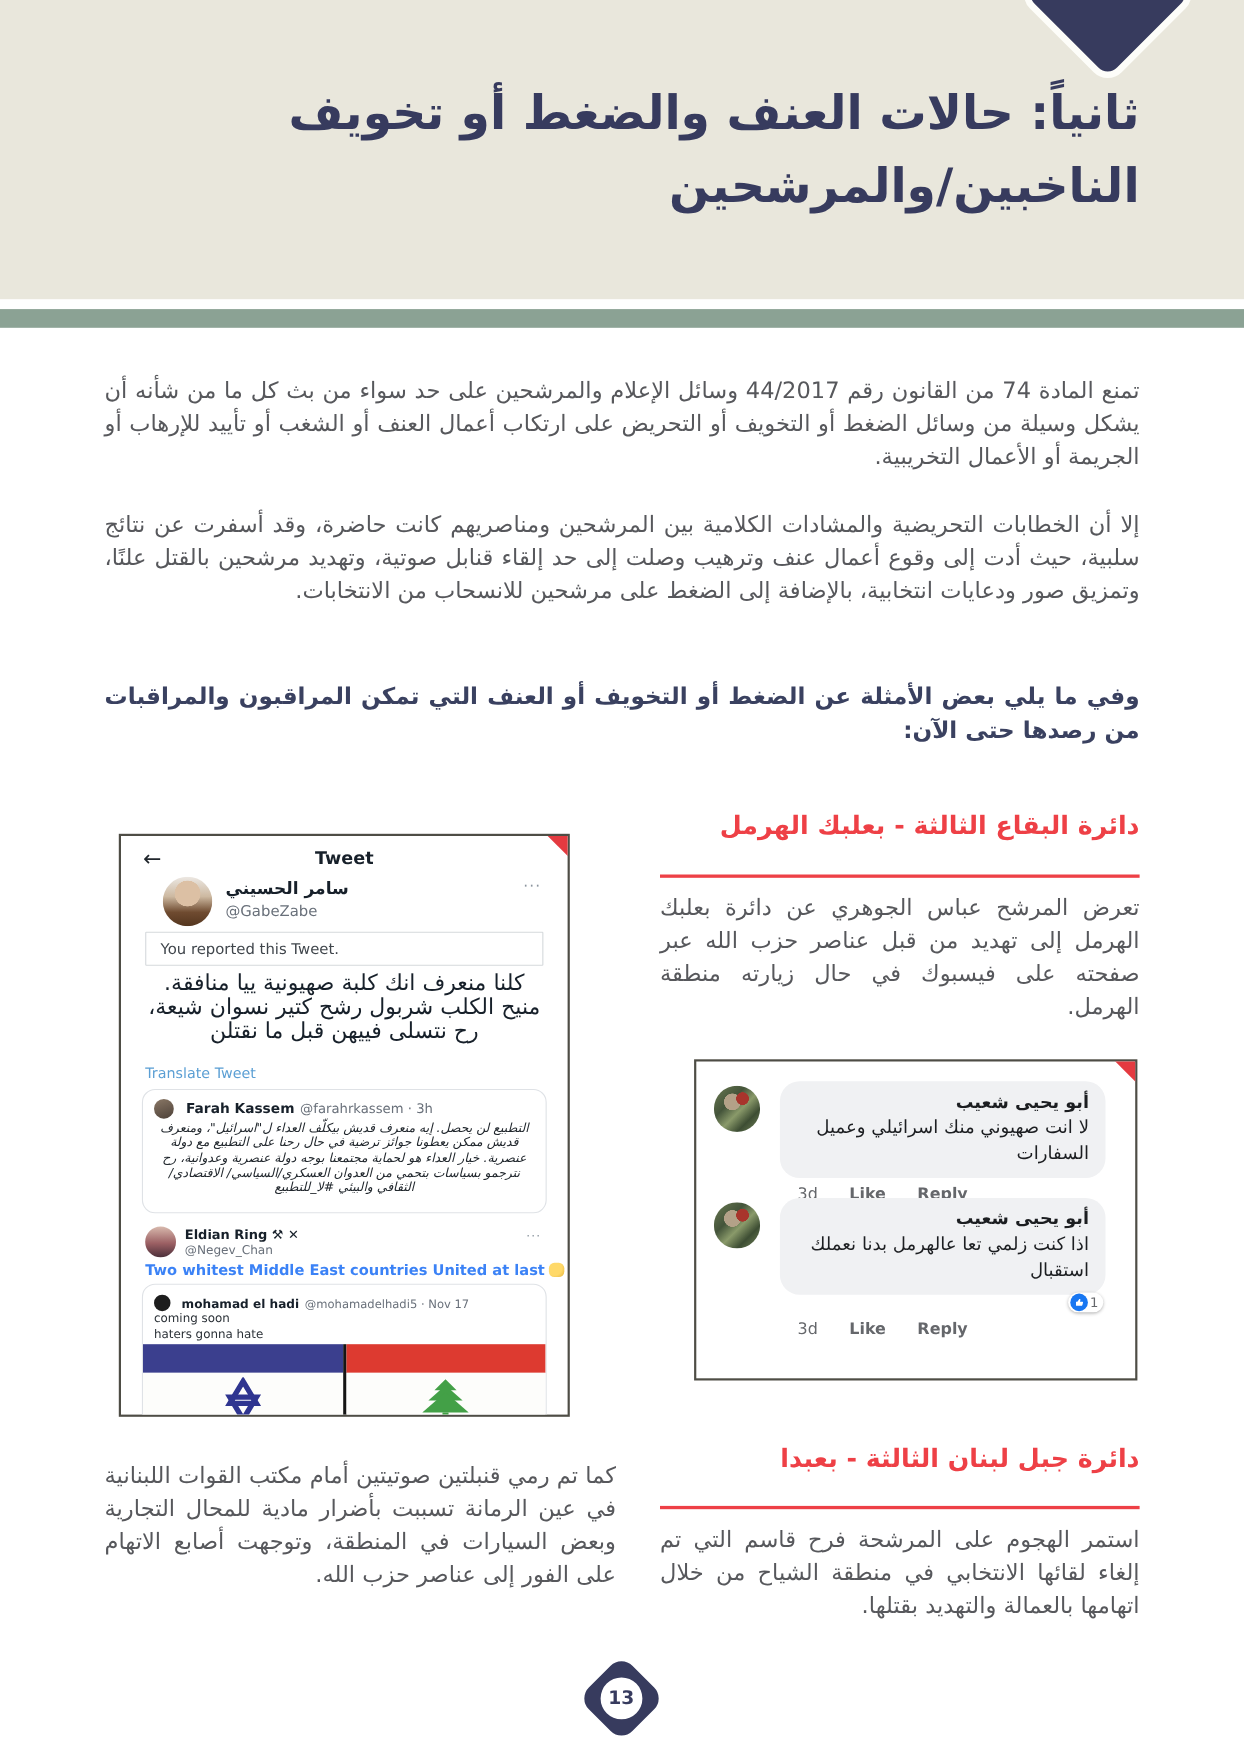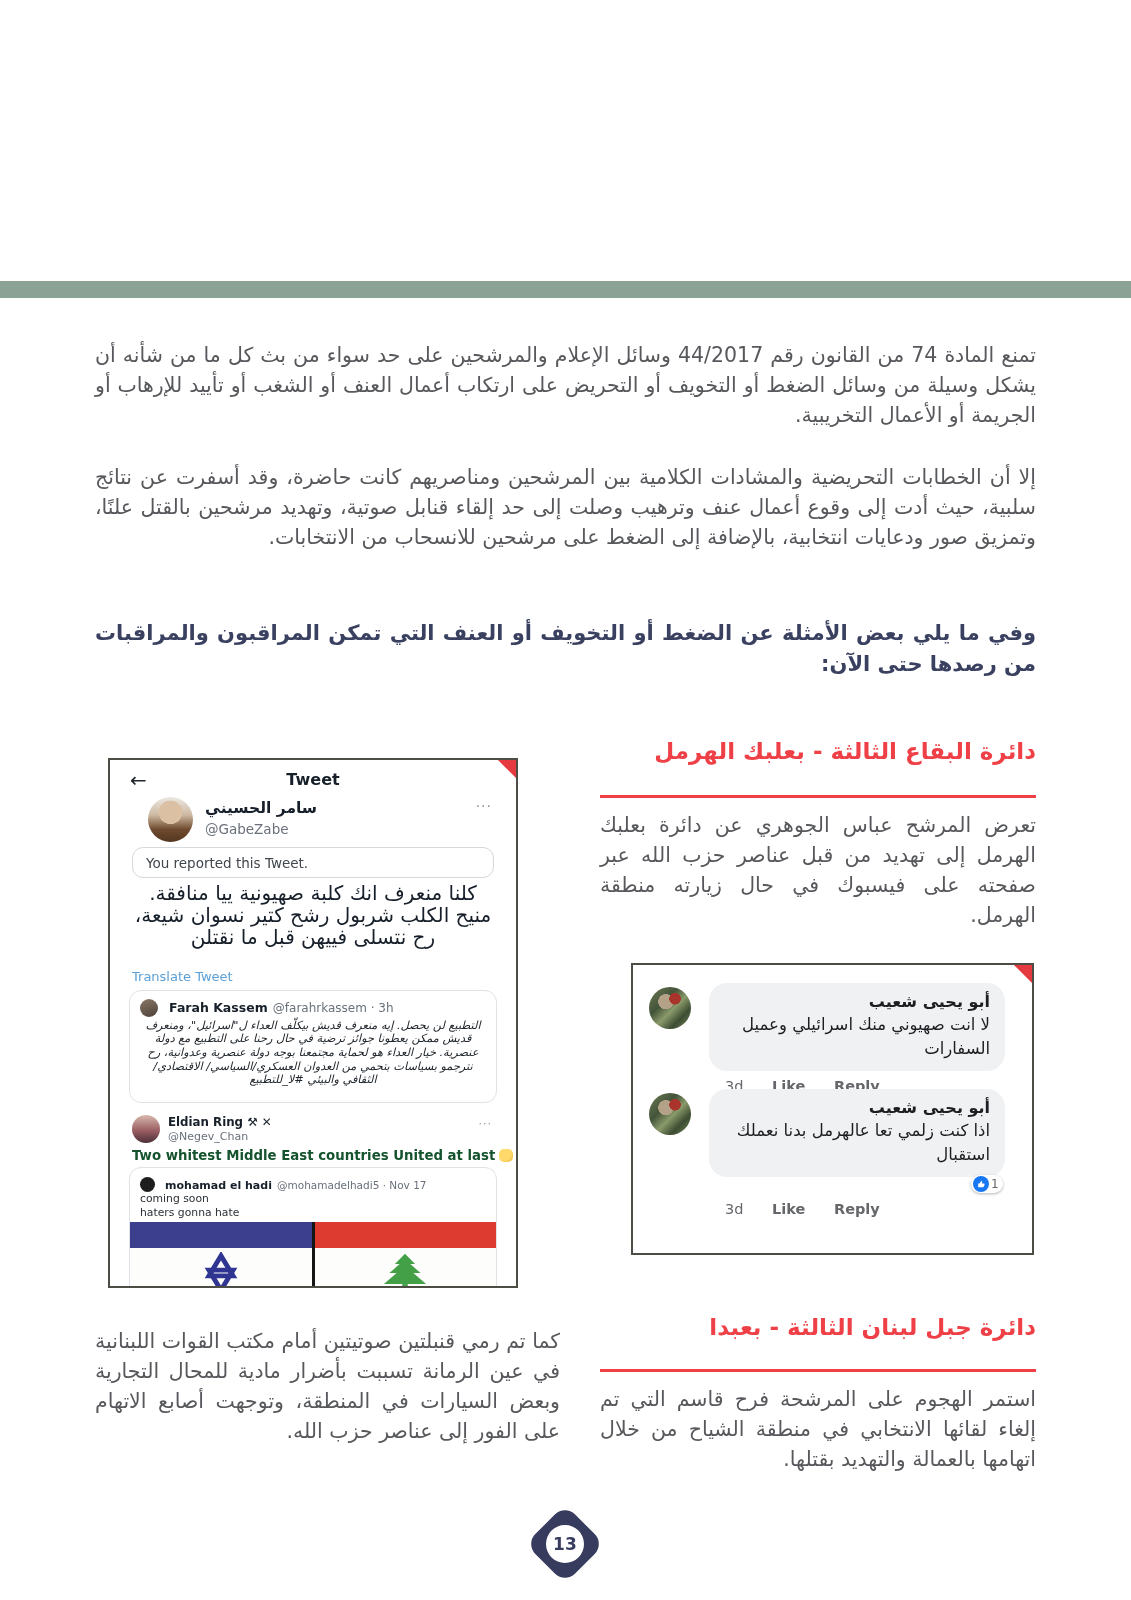--- a/index.html
+++ b/index.html
@@ -39,38 +39,38 @@
   .tw-box { left:108px; top:758px; width:410px; height:530px; }
   .tw-nav-arrow { position:absolute; top:8px; left:20px; font-size:20px; color:#20262c; }
   .tw-nav-title { position:absolute; top:10px; left:0; right:0; text-align:center; font-weight:bold; font-size:16px; color:#17202a; }
   .tw-avatar { position:absolute; top:37px; left:38px; width:45px; height:45px; border-radius:50%;
     background: radial-gradient(circle at 50% 34%, #dcc0a4 0 31%, rgba(0,0,0,0) 32%),
                linear-gradient(180deg,#ece8e3 0%, #cdb9a1 40%, #6f4b30 72%, #54361f 100%); }
   .tw-name { position:absolute; top:39px; left:95px; direction:rtl; font-weight:bold; font-size:15.5px; color:#17202a; }
   .tw-handle { position:absolute; top:61px; left:95px; font-size:13.5px; color:#69707a; }
   .tw-more { position:absolute; top:38px; right:24px; font-size:14px; color:#8b949e; letter-spacing:1px; }
   .tw-notice { position:absolute; top:87px; left:22px; right:22px; height:31px; border:1.5px solid #d5d9dc;
-    border-radius:11px; font-size:13.5px; color:#40464c; display:flex; align-items:center; padding:0 13px; }
+    border-radius:1px; font-size:13.5px; color:#40464c; display:flex; align-items:center; padding:0 13px; }
   .tw-text { position:absolute; top:122px; left:22px; right:22px; direction:rtl; text-align:center;
     font-size:20px; line-height:22px; color:#17202a; }
   .tw-translate { position:absolute; top:209px; left:22px; font-size:13px; color:#5b9fd4; }
   .tw-quote1 { position:absolute; top:230px; left:19px; right:19px; height:113px;
     border:1.5px solid #dfe2e6; border-radius:12px; padding:6px 10px; }
   .q1-avatar { display:inline-block; vertical-align:middle; width:18px; height:18px; border-radius:50%;
     background:linear-gradient(160deg,#8a7866 0%, #4c4038 100%); margin-right:6px; }
   .q1-name { font-weight:bold; font-size:12.5px; color:#17202a; }
   .q1-meta { font-size:12px; color:#69707a; }
   .q1-text { margin-top:2px; direction:rtl; text-align:center; font-size:11.3px; line-height:13.7px; color:#21272d;font-style:italic; }
   .tw-row2 { position:absolute; top:355px; left:22px; right:22px; height:30px; }
   .t2-avatar { position:absolute; top:0; left:0; width:28px; height:28px; border-radius:50%;
     background:linear-gradient(180deg,#d8b9ad 0%, #9b5f63 55%, #4b2f3a 100%); }
   .t2-name { position:absolute; top:0; left:36px; font-weight:bold; font-size:11.8px; color:#17202a; }
   .t2-handle { position:absolute; top:15px; left:36px; font-size:11px; color:#69707a; }
   .t2-more { position:absolute; top:2px; right:2px; font-size:11px; color:#8b949e; letter-spacing:1px; }
-  .tw-text2 { position:absolute; top:388px; left:22px; font-weight:bold; font-size:13.3px; color:#14532d; }
+  .tw-text2 { position:absolute; top:388px; left:22px; font-weight:bold; font-size:13.3px; color:#3b82f6; }
   .emoji-dot { display:inline-block; width:14px; height:13px; border-radius:5px; margin-left:4px; vertical-align:-2px;
     background:radial-gradient(circle at 35% 35%, #ffd969 0 55%, #e3b23c 100%); }
   .tw-quote2 { position:absolute; top:407px; left:19px; right:19px; height:135px;
     border:1.5px solid #dfe2e6; border-radius:12px; overflow:hidden; }
   .q2-head { position:absolute; top:6px; left:10px; right:10px; white-space:nowrap; }
   .q2-avatar { display:inline-block; vertical-align:middle; width:15px; height:15px; border-radius:50%; background:#1d1d1d; margin-right:5px; }
   .q2-name { font-weight:bold; font-size:11px; color:#17202a; }
   .q2-meta { font-size:10.5px; color:#69707a; }
   .q2-line { position:absolute; left:10px; font-size:10.8px; color:#2b3137; }
   .q2-l1 { top:24px; } .q2-l2 { top:38px; }
@@ -107,20 +107,27 @@
     background:#373b5e; transform:rotate(45deg); border-radius:14px; }
   .page-badge-circle { position:absolute; top:9px; left:9px; width:38px; height:38px; background:#ffffff;
     border-radius:50%; display:flex; align-items:center; justify-content:center; }
   .page-badge-num { transform:rotate(-45deg); font-weight:bold; font-size:17px; color:#373b5e; }
 </style>
 </head>
 <body>
 
 <div class="page">
 
+  <div class="header">
+    <div class="header-diamond"></div>
+    <div class="page-title">
+      <div>ثانياً: حالات العنف والضغط أو تخويف</div>
+      <div>الناخبين/والمرشحين</div>
+    </div>
+  </div>
   <div class="sage-bar"></div>
 
   <p class="body-par p1">تمنع المادة 74 من القانون رقم 44/2017 وسائل الإعلام والمرشحين على حد سواء من بث كل ما من شأنه أن يشكل وسيلة من وسائل الضغط أو التخويف أو التحريض على ارتكاب أعمال العنف أو الشغب أو تأييد للإرهاب أو الجريمة أو الأعمال التخريبية.</p>
   <p class="body-par p2">إلا أن الخطابات التحريضية والمشادات الكلامية بين المرشحين ومناصريهم كانت حاضرة، وقد أسفرت عن نتائج سلبية، حيث أدت إلى وقوع أعمال عنف وترهيب وصلت إلى حد إلقاء قنابل صوتية، وتهديد مرشحين بالقتل علنًا، وتمزيق صور ودعايات انتخابية، بالإضافة إلى الضغط على مرشحين للانسحاب من الانتخابات.</p>
   <p class="lead">وفي ما يلي بعض الأمثلة عن الضغط أو التخويف أو العنف التي تمكن المراقبون والمراقبات من رصدها حتى الآن:</p>
 
   <div class="sec-title t1">دائرة البقاع الثالثة - بعلبك الهرمل</div>
   <div class="sec-rule r1"></div>
   <p class="sec-par b1">تعرض المرشح عباس الجوهري عن دائرة بعلبك الهرمل إلى تهديد من قبل عناصر حزب الله عبر صفحته على فيسبوك في حال زيارته منطقة الهرمل.</p>
 

